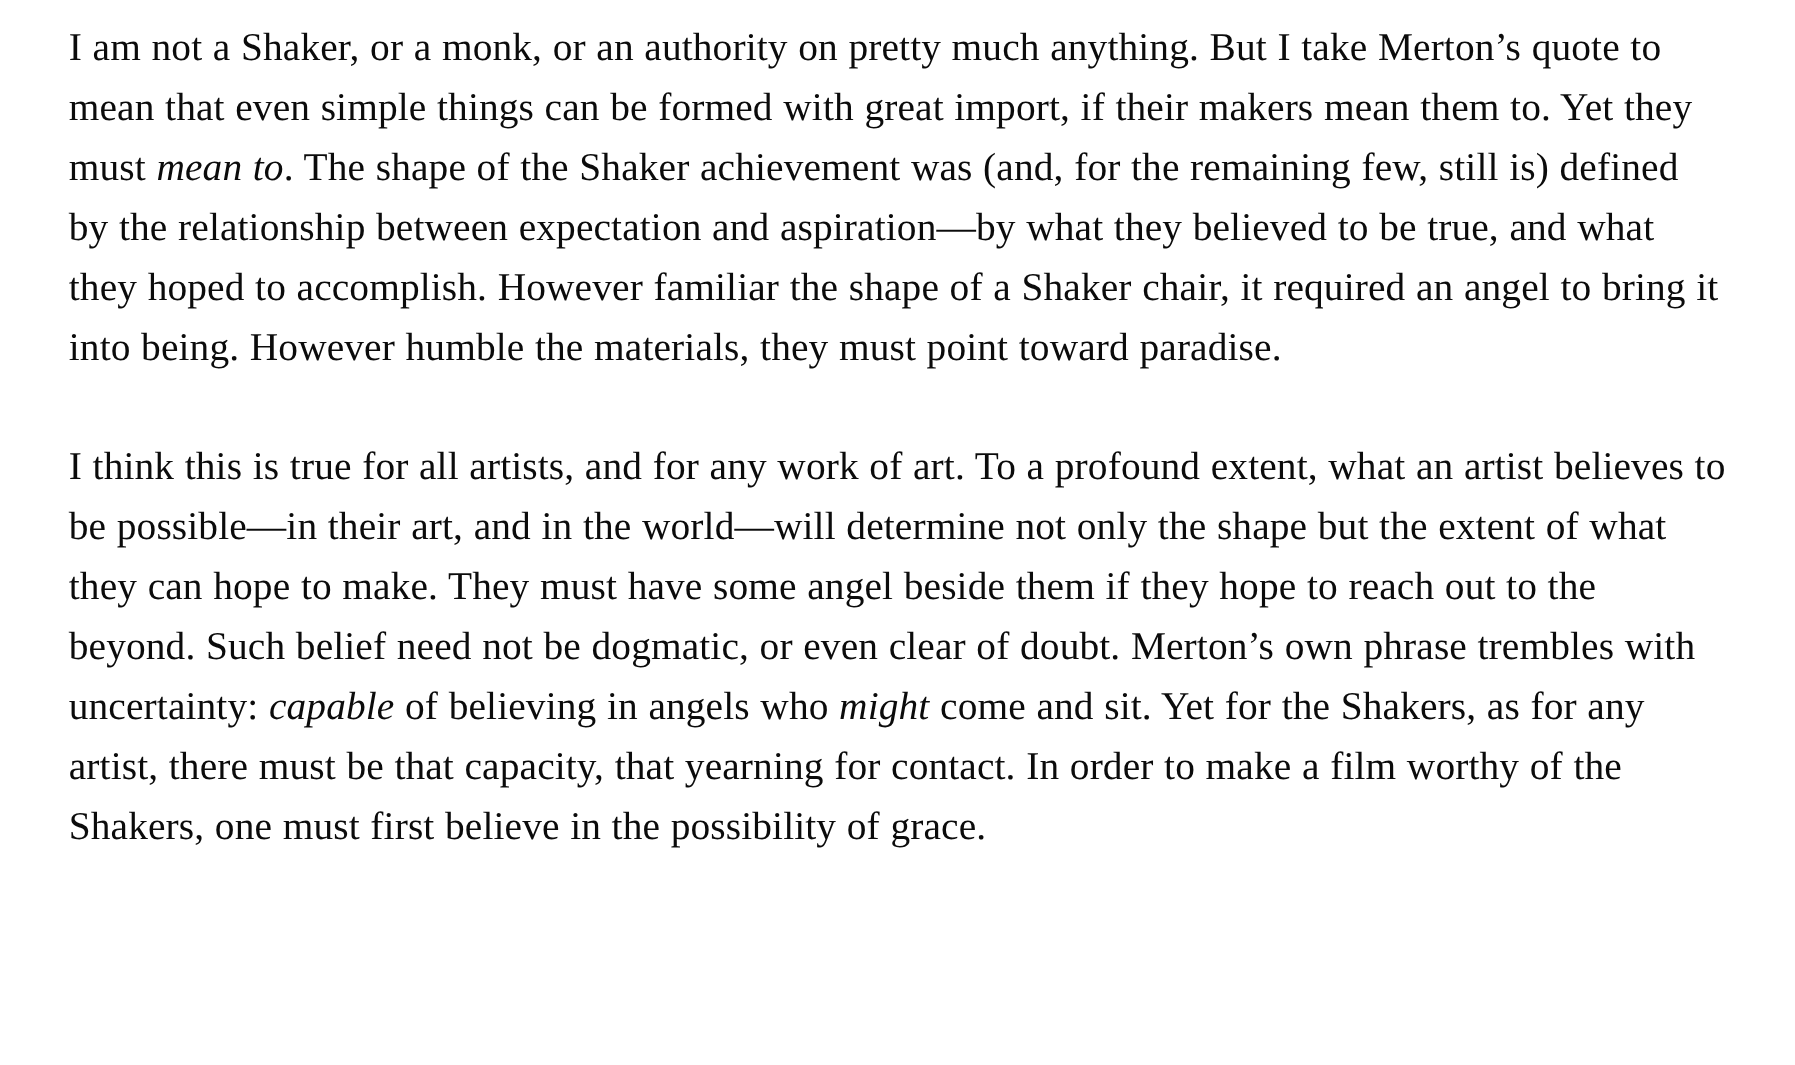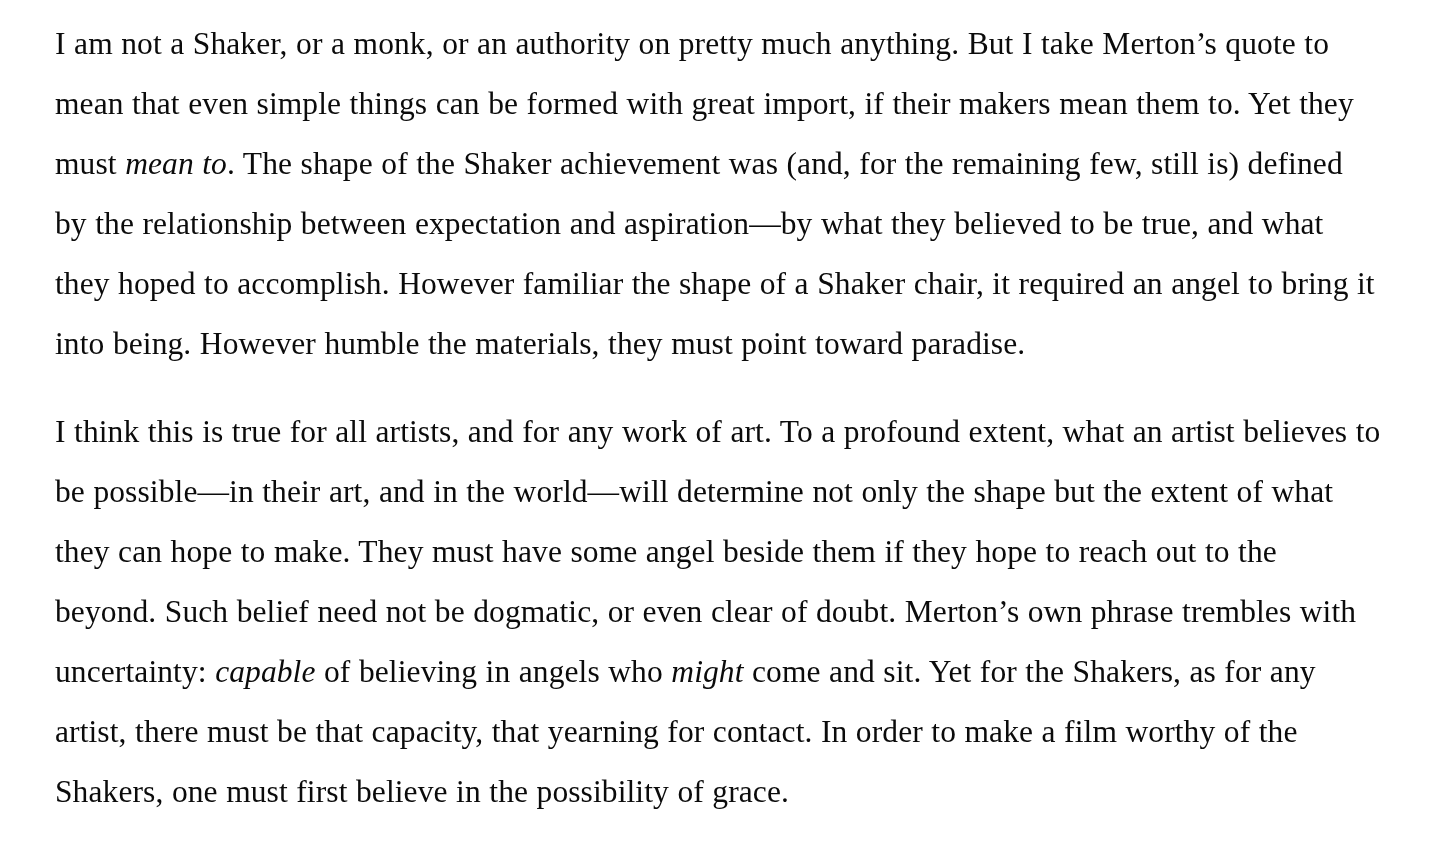--- a/index.html
+++ b/index.html
@@ -16,29 +16,29 @@
   }
   .page {
     box-sizing: border-box;
     width: 1436px;
     height: 852px;
     padding: 14px 55px 0 55px;
     background: #ffffff;
   }
   .para {
     font-size: 31.5px;
-    line-height: 60px;
+    line-height: 48px;
     letter-spacing: 0.1px;
     text-align: left;
     margin: 0;
     color: #0b0b0b;
     word-spacing: 0.5px;
   }
   .para + .para {
-    margin-top: 28px;
+    margin-top: 47px;
   }
   .para em {
     font-style: italic;
   }
 </style>
 </head>
 <body>
 
 <div class="page">
   <p class="para">I am not a Shaker, or a monk, or an authority on pretty much anything. But I take Merton’s quote to mean that even simple things can be formed with great import, if their makers mean them to. Yet they must <em>mean to</em>. The shape of the Shaker achievement was (and, for the remaining few, still is) defined by the relationship between expectation and aspiration—by what they believed to be true, and what they hoped to accomplish. However familiar the shape of a Shaker chair, it required an angel to bring it into being. However humble the materials, they must point toward paradise.</p>

